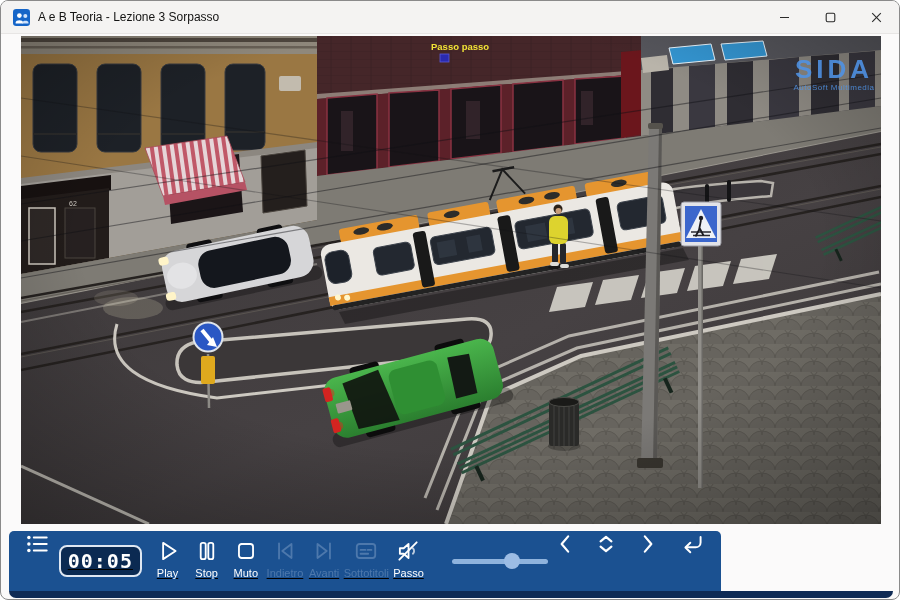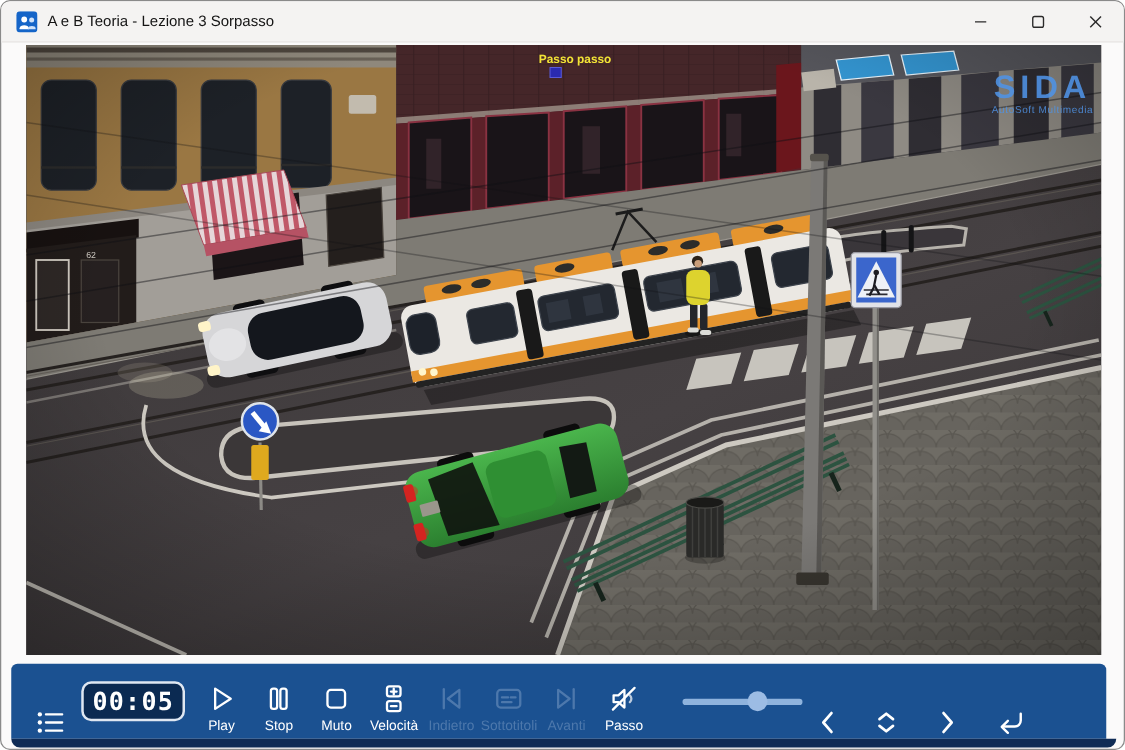--- a/index.html
+++ b/index.html
@@ -15,22 +15,22 @@
            align-items:center;justify-content:center;padding:0;cursor:default;}
   .win-btn svg{width:11px;height:11px;stroke:#2a2a2a;stroke-width:1.1;fill:none;}
   
   .video{position:absolute;left:20px;top:35px;width:860px;height:488px;background:#3a3637;overflow:hidden;}
   .scene{width:100%;height:100%;display:block;}
   .cap{font-size:9.5px;font-weight:bold;fill:#f2e436;}
   .logo-b{font-size:26px;font-weight:bold;fill:#4f93e6;opacity:.88;letter-spacing:4px;}
   .logo-t{font-size:8px;fill:#4f93e6;opacity:.85;letter-spacing:.5px;}
   .shopnum{font-size:7px;fill:#cfcac2;}
   
-  .toolbar{position:absolute;left:8px;top:530px;width:876px;height:60px;background:#1b5191;
-           border-radius:5px 5px 0 0;display:flex;align-items:flex-end;padding:0 10px;box-sizing:border-box;}
+  .toolbar{position:absolute;left:8px;top:530px;width:712px;height:60px;background:#1b5191;
+           border-radius:5px 5px 0 0;display:flex;align-items:flex-start;padding:0 10px;box-sizing:border-box;text-decoration:underline;}
   .toolbar-footer{position:absolute;left:8px;top:590px;width:884px;height:7px;background:#0f2b55;
                   border-radius:0 0 7px 7px;}
   .tb-btn{display:flex;flex-direction:column;align-items:center;justify-content:flex-start;
           width:46px;padding:7px 0 4px;background:transparent;border:none;color:#ffffff;cursor:default;}
   .tb-btn.solo{justify-content:center;width:42px;padding:0;}
   .tb-ico{width:26px;height:26px;stroke:currentColor;stroke-width:1.7;fill:none;
           stroke-linecap:round;stroke-linejoin:round;flex:none;}
   .tb-label{font-size:11px;line-height:1;margin-top:4px;white-space:nowrap;}
   .tb-btn.disabled{color:#4d78ac;}
   .timer{align-self:center;margin:0 6px 0 4px;background:#0b2a52;border:2px solid #dfe7f2;
@@ -398,57 +398,47 @@
       <span class="tb-label">Stop</span>
     </button>
 
     <button class="tb-btn">
       <svg class="tb-ico" viewBox="0 0 24 24">
           <rect x="5.5" y="5.5" width="13" height="13" rx="2.5"></rect>
         </svg>
       <span class="tb-label">Muto</span>
     </button>
 
-    <button class="tb-btn">
-      <svg class="tb-ico" viewBox="0 0 24 24">
-        <rect x="7" y="2.8" width="10" height="7.4" rx="1.8"></rect>
-        <line x1="12" y1="4.6" x2="12" y2="8.8"></line>
-          <line x1="9.9" y1="6.7" x2="14.1" y2="6.7"></line>
-        <rect x="7" y="13.8" width="10" height="7.4" rx="1.8"></rect>
-        <line x1="9.9" y1="17.5" x2="14.1" y2="17.5"></line>
-      </svg>
-      <span class="tb-label">Velocità</span>
-    </button>
 
     <button class="tb-btn disabled">
       <svg class="tb-ico" viewBox="0 0 24 24">
         <line x1="6.5" y1="5" x2="6.5" y2="19"></line>
           <path d="M18,5.5 L9.5,12 L18,18.5 Z"></path>
       </svg>
       <span class="tb-label">Indietro</span>
+    </button>
+
+    <button class="tb-btn disabled">
+      <svg class="tb-ico" viewBox="0 0 24 24">
+        <line x1="17.5" y1="5" x2="17.5" y2="19"></line>
+          <path d="M6,5.5 L14.5,12 L6,18.5 Z"></path>
+      </svg>
+      <span class="tb-label">Avanti</span>
     </button>
 
     <button class="tb-btn disabled">
       <svg class="tb-ico" viewBox="0 0 24 24">
         <rect x="3.5" y="5.5" width="17" height="13" rx="2.5"></rect>
         <line x1="7" y1="11" x2="11.5" y2="11"></line>
           <line x1="13.5" y1="11" x2="17" y2="11"></line>
           <line x1="7" y1="14.5" x2="14" y2="14.5"></line>
       </svg>
       <span class="tb-label">Sottotitoli</span>
     </button>
 
-    <button class="tb-btn disabled">
-      <svg class="tb-ico" viewBox="0 0 24 24">
-        <line x1="17.5" y1="5" x2="17.5" y2="19"></line>
-          <path d="M6,5.5 L14.5,12 L6,18.5 Z"></path>
-      </svg>
-      <span class="tb-label">Avanti</span>
-    </button>
-
     <button class="tb-btn">
       <svg class="tb-ico" viewBox="0 0 24 24">
         <path d="M4.5,9.5 L8,9.5 L12.5,5.5 L12.5,18.5 L8,14.5 L4.5,14.5 Z"></path>
         <path d="M16.5,9.5 C18,10.8 18,13.2 16.5,14.5" opacity=".7"></path>
         <line x1="4" y1="20" x2="20" y2="4"></line>
       </svg>
       <span class="tb-label">Passo</span>
     </button>
 
     <div class="vol">

